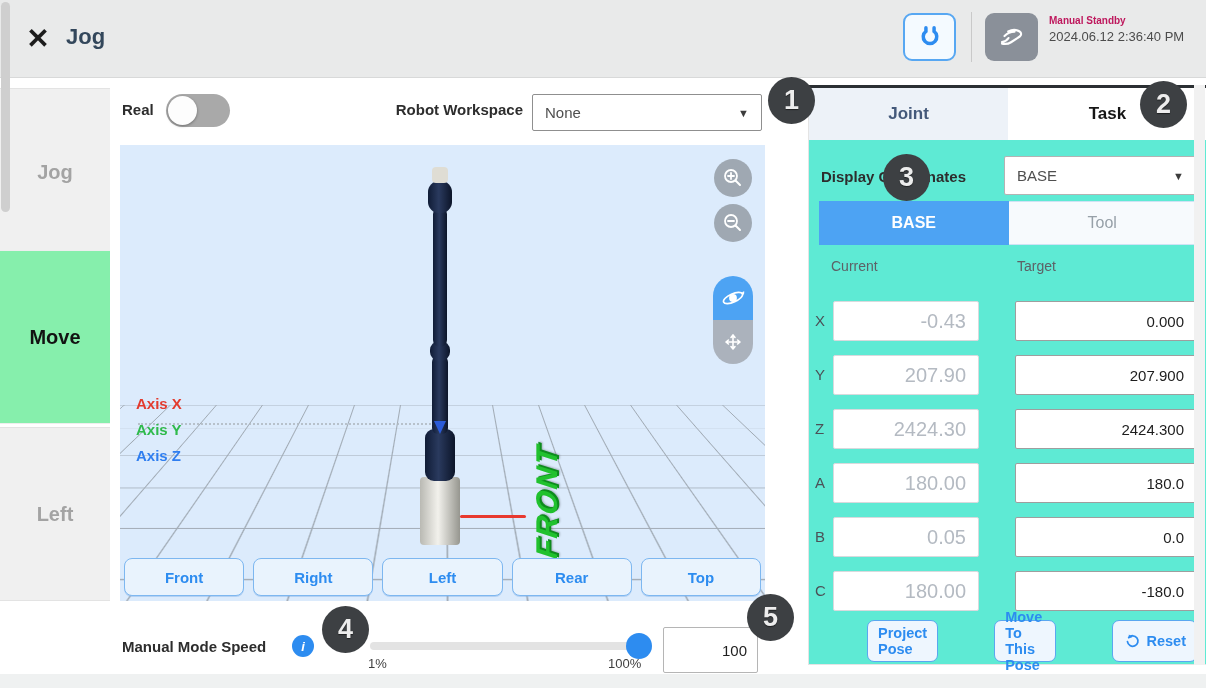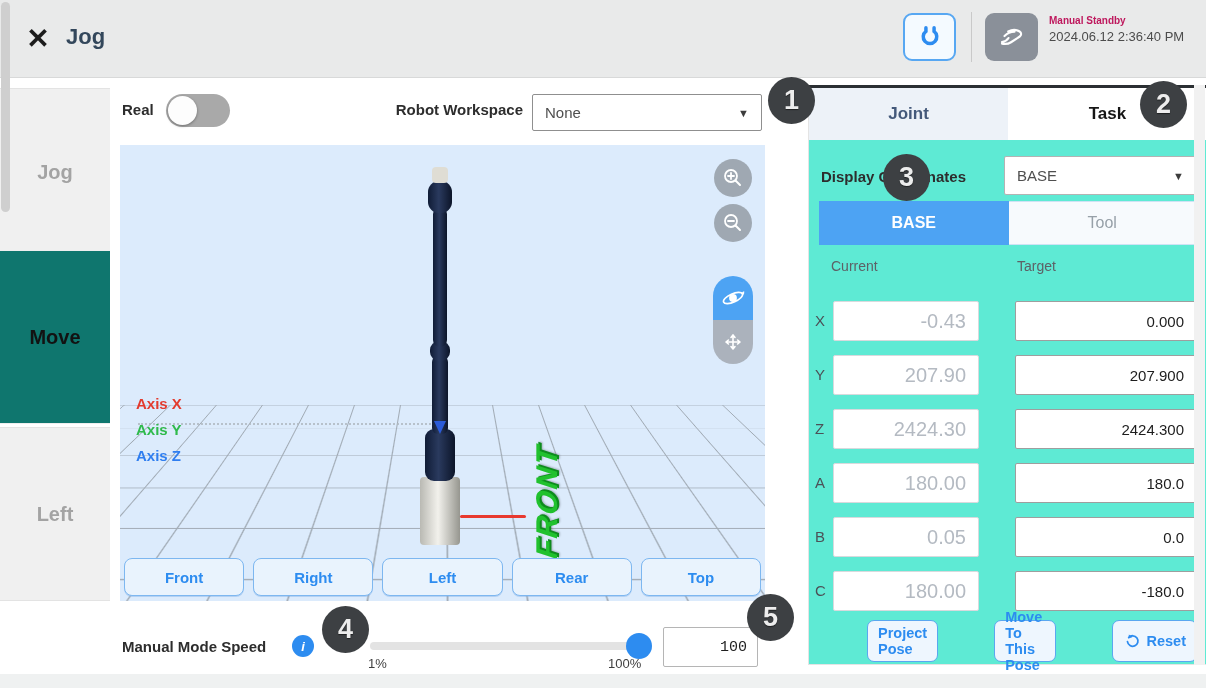--- a/index.html
+++ b/index.html
@@ -21,21 +21,21 @@
     background:#8a9099; border-radius:9px; display:flex; align-items:center; justify-content:center; }
   .status-text { position:absolute; left:1049px; top:15px; }
   .status-title { font-size:10px; font-weight:700; color:#be185d; }
   .status-time { font-size:13px; color:#4c4c4c; margin-top:3px; }
 
   
   .sidebar { position:absolute; left:0; top:78px; width:110px; height:596px; background:#fff; }
   .side-tab { position:absolute; left:0; width:110px; height:168px; display:flex;
     align-items:center; justify-content:center; font-size:20px; font-weight:700;
     color:#a3a3a3; background:#f0f0f0; border-top:1px solid #e3e3e3; border-bottom:1px solid #e3e3e3; cursor:pointer; }
-  .side-tab.active { background:#0f766e; color:#121212; border-color:#eee; }
+  .side-tab.active { background:#86efac; color:#121212; border-color:#eee; }
 
   
   .main { position:absolute; left:110px; top:78px; width:680px; height:596px; background:#fff; }
   .real-label { position:absolute; left:12px; top:23px; font-size:15px; font-weight:700; color:#2d2d2d; }
   .toggle { position:absolute; left:56px; top:16px; width:64px; height:33px; background:#a9a9a9;
     border-radius:17px; cursor:pointer; }
   .toggle .knob { position:absolute; left:2px; top:2px; width:29px; height:29px; background:#fdfdfd;
     border-radius:50%; box-shadow:0 1px 3px rgba(0,0,0,.35); }
   .ws-label { position:absolute; left:283px; top:23px; width:130px; text-align:right;
     font-size:15px; font-weight:700; color:#2d2d2d; }
@@ -96,23 +96,23 @@
   .speed-label { position:absolute; left:12px; top:560px; font-size:15px; font-weight:700; color:#2d2d2d; }
   .info-icon { position:absolute; left:182px; top:557px; width:22px; height:22px; border-radius:50%;
     background:#2d8cf0; color:#fff; font-size:13px; font-weight:700; font-style:italic;
     display:flex; align-items:center; justify-content:center; }
   .slider-track { position:absolute; left:260px; top:564px; width:282px; height:8px;
     background:#e3e3e3; border-radius:4px; cursor:pointer; }
   .slider-knob { position:absolute; left:516px; top:555px; width:26px; height:26px; border-radius:50%;
     background:#2d8cf0; cursor:pointer; }
   .slider-min { position:absolute; left:258px; top:578px; font-size:13px; color:#3f3f3f; }
   .slider-max { position:absolute; left:498px; top:578px; font-size:13px; color:#3f3f3f; }
-  .speed-input { position:absolute; left:553px; top:549px; width:95px; height:40px;
+  .speed-input { position:absolute; left:553px; top:549px; width:95px; height:46px;
     border:1px solid #b5b5b5; border-radius:2px; font-size:15px; color:#1f1f1f; text-align:right;
-    padding:0 10px; font-family:Liberation Mono, monospace; }
+    padding:0 10px; font-family:Liberation Sans, sans-serif; }
 
   
   .rpanel { position:absolute; left:808px; top:85px; width:400px; height:580px; background:#5eead4;
     border:1px solid #e4e4e4; border-top:3px solid #2b2f33; }
   .rtabs { position:absolute; left:0; top:0; width:100%; height:52px; display:flex; }
   .rtab { flex:1; display:flex; align-items:center; justify-content:center;
     font-size:17px; font-weight:700; cursor:pointer; }
   .rtab-joint { background:#edf2f8; color:#44597a; }
   .rtab-task { background:#fff; color:#161616; }
   .dc-label { position:absolute; left:12px; top:80px; font-size:15px; font-weight:700; color:#2d2d2d; }

